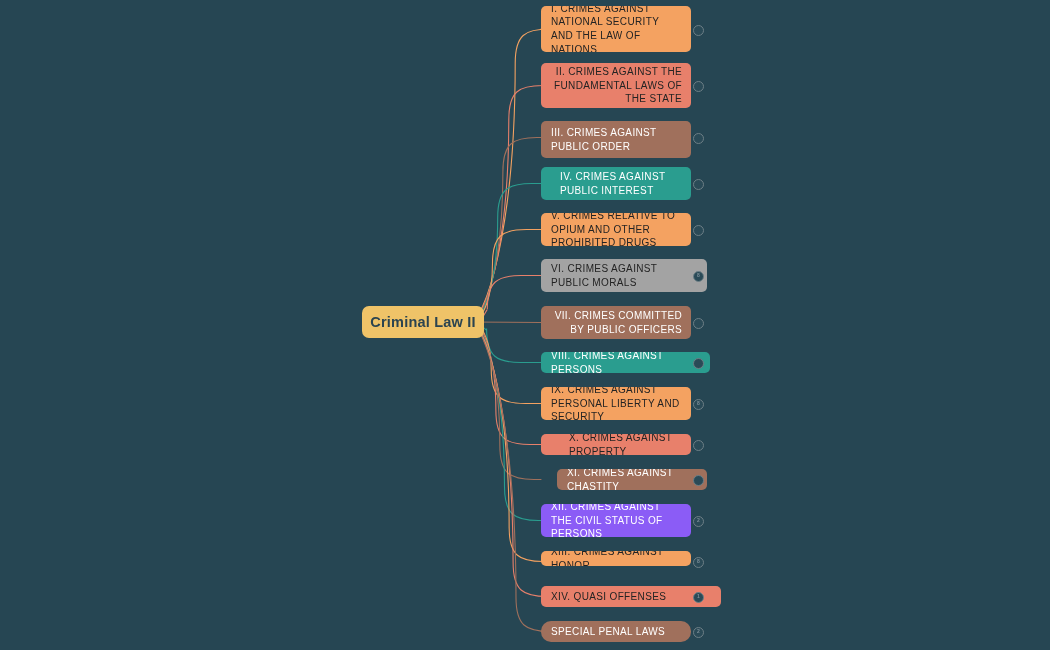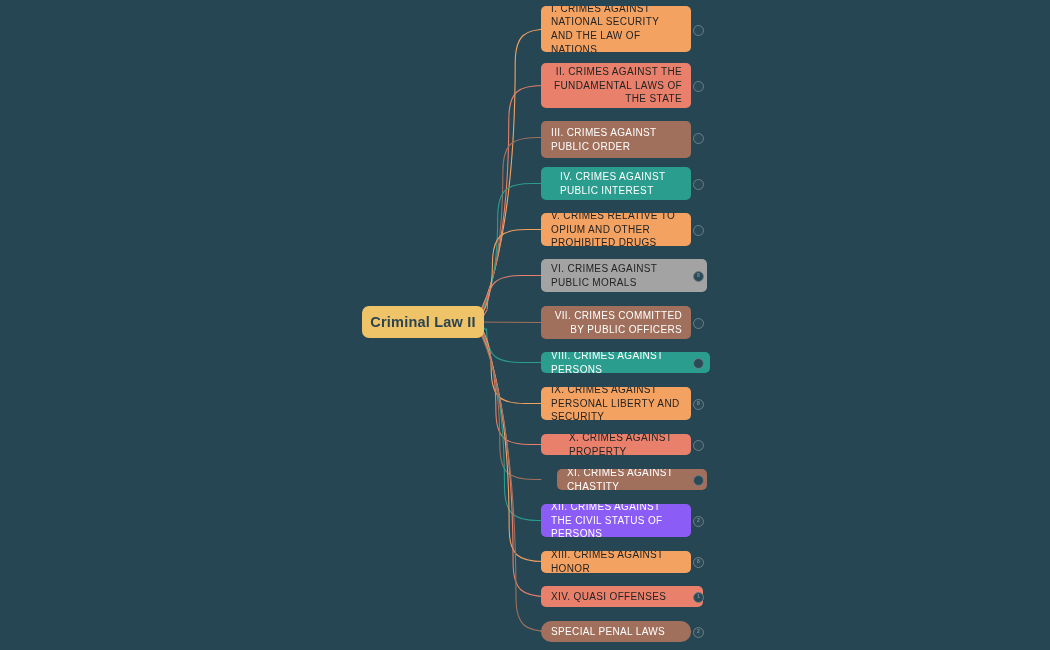--- a/index.html
+++ b/index.html
@@ -142,25 +142,25 @@
       </div>
       <div class="badge" style="left: 693px; top: 440px;"></div>
       <div class="topic" style="left: 541px; top: 469px; width: 150px; height: 21px; background: rgb(160, 112, 92); color: rgb(255, 255, 255); margin-left: 16px;">
         <span class="topic-label">XI. CRIMES AGAINST CHASTITY</span>
       </div>
       <div class="badge" style="left: 693px; top: 475px;"></div>
       <div class="topic" style="left: 541px; top: 504px; width: 150px; height: 33px; background: #8b5cf6; color: rgb(255, 255, 255);">
         <span class="topic-label">XII. CRIMES AGAINST THE CIVIL STATUS OF PERSONS</span>
       </div>
       <div class="badge" style="left: 693px; top: 516px;">2</div>
-      <div class="topic" style="left: 541px; top: 551px; width: 150px; height: 22px; background: rgb(244, 162, 97); color: rgb(35, 35, 35);">
+      <div class="topic" style="left: 541px; top: 551px; width: 150px; height: 15px; background: rgb(244, 162, 97); color: rgb(35, 35, 35);">
         <span class="topic-label">XIII. CRIMES AGAINST HONOR</span>
       </div>
       <div class="badge" style="left: 693px; top: 557px;">8</div>
-      <div class="topic" style="left: 541px; top: 586px; width: 162px; height: 21px; background: rgb(232, 128, 107); color: rgb(35, 35, 35);">
+      <div class="topic" style="left: 541px; top: 586px; width: 180px; height: 21px; background: rgb(232, 128, 107); color: rgb(35, 35, 35);">
         <span class="topic-label">XIV. QUASI OFFENSES</span>
       </div>
       <div class="badge" style="left: 693px; top: 592px;">1</div>
       <div class="topic" style="left: 541px; top: 621px; width: 150px; height: 21px; background: rgb(160, 112, 92); color: rgb(255, 255, 255); border-radius: 10px;">
         <span class="topic-label">SPECIAL PENAL LAWS</span>
       </div>
       <div class="badge" style="left: 693px; top: 627px;">2</div>
     </div>
 
 </div>

